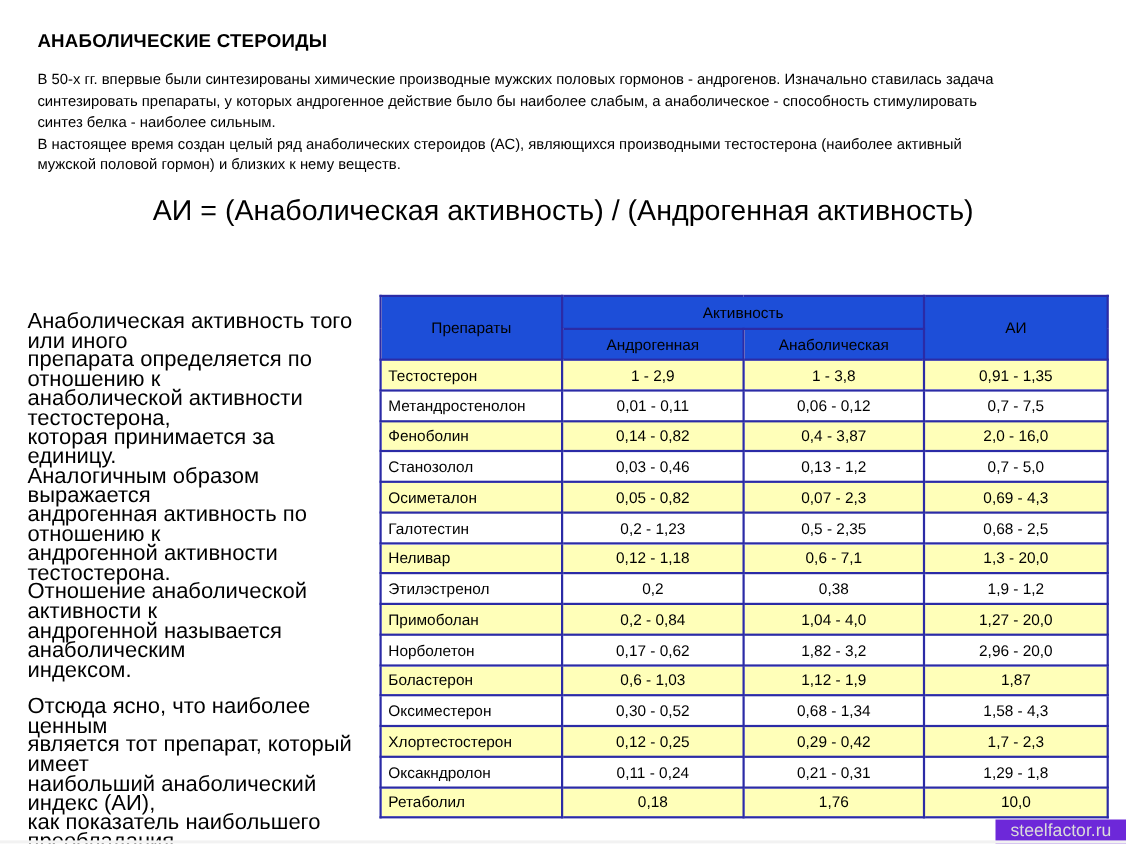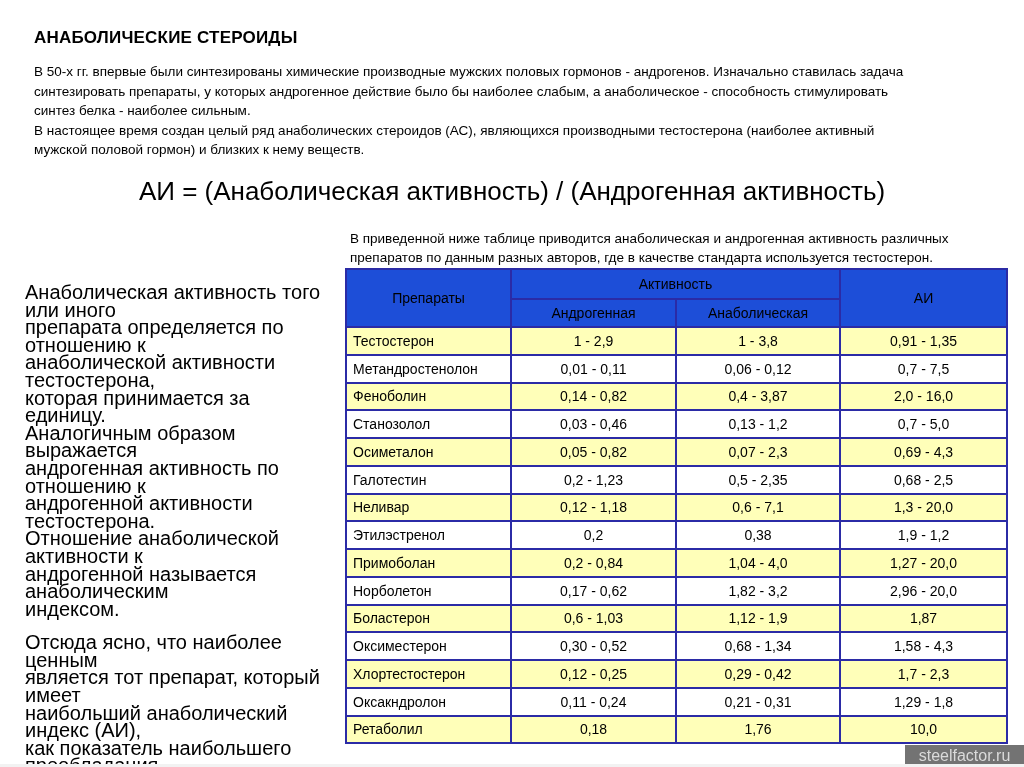--- a/index.html
+++ b/index.html
@@ -86,21 +86,21 @@
   .steroid-table tbody tr:nth-child(even) { background: #ffffff; }
   .steroid-table td.drug { text-align: left; padding-left: 6px; }
   .steroid-table td.num  { text-align: center; }
 
   .watermark {
     position: absolute;
     right: 0;
     top: 745px;
     width: 119px;
     height: 22px;
-    background: #737373;
+    background: #6d28d9;
     color: #dadada;
     font-size: 16px;
     line-height: 22px;
     text-align: center;
   }
   .bottom-edge {
     position: absolute;
     left: 0;
     top: 764px;
     width: 1024px;
@@ -116,22 +116,20 @@
   <h1 class="doc-title">АНАБОЛИЧЕСКИЕ СТЕРОИДЫ</h1>
 
   <div class="intro-text">В 50-х гг. впервые были синтезированы химические производные мужских половых гормонов - андрогенов. Изначально ставилась задача
 синтезировать препараты, у которых андрогенное действие было бы наиболее слабым, а анаболическое - способность стимулировать
 синтез белка - наиболее сильным.
 В настоящее время создан целый ряд анаболических стероидов (АС), являющихся производными тестостерона (наиболее активный
 мужской половой гормон) и близких к нему веществ.</div>
 
   <div class="formula">АИ = (Анаболическая активность) / (Андрогенная активность)</div>
 
-  <div class="table-note">В приведенной ниже таблице приводится анаболическая и андрогенная активность различных
-препаратов по данным разных авторов, где в качестве стандарта используется тестостерон.</div>
 
   <div class="left-column">
     <div class="para">Анаболическая активность того или иного
 препарата определяется по отношению к
 анаболической активности тестостерона,
 которая принимается за единицу.
 Аналогичным образом выражается
 андрогенная активность по отношению к
 андрогенной активности тестостерона.
 Отношение анаболической активности к

